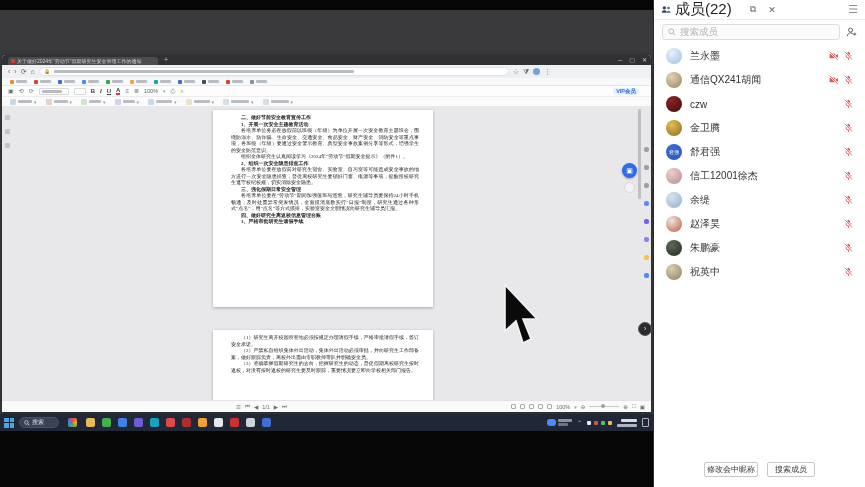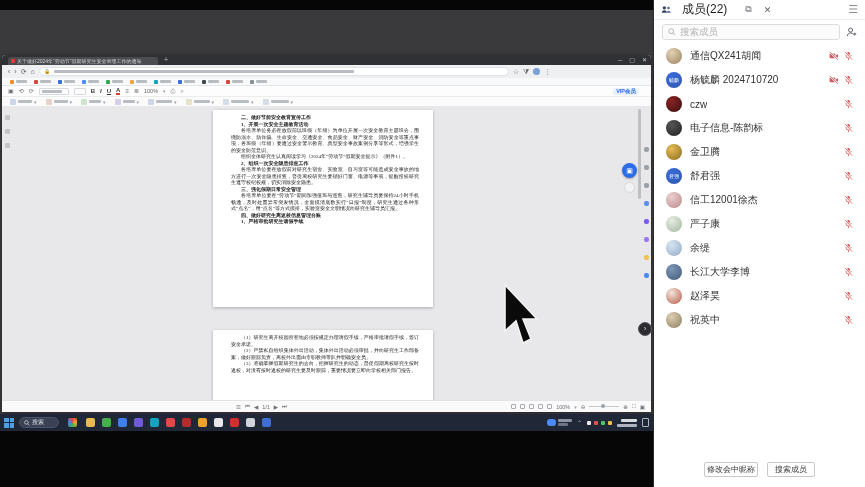--- a/index.html
+++ b/index.html
@@ -82,21 +82,21 @@
 
   
   .cursor{position:absolute;left:503px;top:283px;}
 
   
   .handle{position:absolute;left:638px;top:322px;width:14px;height:14px;border-radius:50%;background:#2c2c30;border:1px solid #56565c;color:#d8d8da;font-size:8px;line-height:12px;text-align:center;}
 
   
   .panel{position:absolute;left:653px;top:0;width:212px;height:487px;background:#fff;border-left:1px solid #2a2a2a;}
   .phead{position:relative;height:20px;border-bottom:1px solid #ededed;display:flex;align-items:center;padding:0 7px;gap:4px;}
-  .ptitle{font-size:12px;color:#1f1f1f;margin-left:7px;}
+  .ptitle{font-size:15px;color:#1f1f1f;}
   .phic{font-size:9px;color:#5f6368;}
   .popout{margin-left:14px;}
   .closex{margin-left:8px;}
   .burger{margin-left:auto;font-size:11px;color:#8a8d91;}
   .psearch{position:relative;height:24px;display:flex;align-items:center;padding:0 8px;gap:6px;}
   .sinput{flex:1;height:16px;background:#fbfbfb;border:1px solid #dcdcdc;border-radius:3px;display:flex;align-items:center;gap:4px;padding:0 5px;}
   .sph{font-size:9.5px;color:#b3b3b5;}
   .mlist{position:absolute;left:0;top:44px;width:212px;height:410px;overflow:hidden;}
   .mrow{position:relative;height:24px;display:flex;align-items:center;padding-left:12px;}
   .avatar{width:16px;height:16px;border-radius:50%;flex:none;display:flex;align-items:center;justify-content:center;color:#fff;font-size:5px;line-height:5px;text-align:center;}
@@ -413,43 +413,43 @@
       </div>
       <svg width="11" height="10" viewBox="0 0 12 11">
         <circle cx="5" cy="3.4" r="2.2" fill="none" stroke="#5f6368" stroke-width="1.1"></circle>
         <path d="M1.4 10c.3-2.4 1.8-3.5 3.6-3.5 1.3 0 2.4.5 3.1 1.5" fill="none" stroke="#5f6368" stroke-width="1.1"></path>
         <path d="M9.6 6.2v3.2M8 7.8h3.2" stroke="#5f6368" stroke-width="1.1"></path>
       </svg>
     </div>
 
     <div class="mlist">
         <div class="mrow">
-          <div class="avatar" style="background: radial-gradient(circle at 35% 30%, rgb(227, 210, 180), rgb(154, 131, 95));"></div>
-          <span class="mname">通信QX241胡闻</span>
+          <div class="avatar" style="background: radial-gradient(circle at 35% 30%, rgb(233, 242, 251), rgb(157, 190, 222));"></div>
+          <span class="mname">兰永墨</span>
           <span class="micons">
             <svg width="10" height="10" viewBox="0 0 13 13">
               <rect x="0.8" y="3.4" width="7.4" height="6" rx="1.2" fill="#d65757"></rect>
               <path d="M8.6 5.8 11.8 4.1v4.6L8.6 7z" fill="#d65757"></path>
               <path d="M1.4 1.6l10 9.6" stroke="#fff" stroke-width="2.4" stroke-linecap="round"></path>
               <path d="M1.4 1.6l10 9.6" stroke="#d65757" stroke-width="1.1" stroke-linecap="round"></path>
             </svg>
             <svg width="9" height="10" viewBox="0 0 12 13">
               <rect x="4.3" y="1.2" width="3.4" height="5.6" rx="1.7" fill="#d65757"></rect>
               <g fill="none" stroke="#d65757" stroke-width="1.1" stroke-linecap="round">
                 <path d="M2.6 5.8a3.4 3.4 0 0 0 6.8 0"></path>
                 <path d="M6 9.6v1.8"></path>
               </g>
               <path d="M1.6 1.2l8.8 9.6" stroke="#fff" stroke-width="2.4" stroke-linecap="round"></path>
               <path d="M1.6 1.2l8.8 9.6" stroke="#d65757" stroke-width="1.1" stroke-linecap="round"></path>
             </svg>
           </span>
         </div>
         <div class="mrow">
-          <div class="avatar" style="background: radial-gradient(circle at 35% 30%, rgb(58, 107, 214), rgb(47, 87, 181));">毓麟</div>
-          <span class="mname">杨毓麟 2024710720</span>
+          <div class="avatar" style="background: radial-gradient(circle at 35% 30%, rgb(227, 210, 180), rgb(154, 131, 95));"></div>
+          <span class="mname">通信QX241胡闻</span>
           <span class="micons">
             <svg width="10" height="10" viewBox="0 0 13 13">
               <rect x="0.8" y="3.4" width="7.4" height="6" rx="1.2" fill="#d65757"></rect>
               <path d="M8.6 5.8 11.8 4.1v4.6L8.6 7z" fill="#d65757"></path>
               <path d="M1.4 1.6l10 9.6" stroke="#fff" stroke-width="2.4" stroke-linecap="round"></path>
               <path d="M1.4 1.6l10 9.6" stroke="#d65757" stroke-width="1.1" stroke-linecap="round"></path>
             </svg>
             <svg width="9" height="10" viewBox="0 0 12 13">
               <rect x="4.3" y="1.2" width="3.4" height="5.6" rx="1.7" fill="#d65757"></rect>
               <g fill="none" stroke="#d65757" stroke-width="1.1" stroke-linecap="round">
@@ -470,35 +470,20 @@
               <g fill="none" stroke="#d65757" stroke-width="1.1" stroke-linecap="round">
                 <path d="M2.6 5.8a3.4 3.4 0 0 0 6.8 0"></path>
                 <path d="M6 9.6v1.8"></path>
               </g>
               <path d="M1.6 1.2l8.8 9.6" stroke="#fff" stroke-width="2.4" stroke-linecap="round"></path>
               <path d="M1.6 1.2l8.8 9.6" stroke="#d65757" stroke-width="1.1" stroke-linecap="round"></path>
             </svg>
           </span>
         </div>
         <div class="mrow">
-          <div class="avatar" style="background: radial-gradient(circle at 35% 30%, rgb(85, 85, 85), rgb(34, 34, 34));"></div>
-          <span class="mname">电子信息-陈韵标</span>
-          <span class="micons">
-            <svg width="9" height="10" viewBox="0 0 12 13">
-              <rect x="4.3" y="1.2" width="3.4" height="5.6" rx="1.7" fill="#d65757"></rect>
-              <g fill="none" stroke="#d65757" stroke-width="1.1" stroke-linecap="round">
-                <path d="M2.6 5.8a3.4 3.4 0 0 0 6.8 0"></path>
-                <path d="M6 9.6v1.8"></path>
-              </g>
-              <path d="M1.6 1.2l8.8 9.6" stroke="#fff" stroke-width="2.4" stroke-linecap="round"></path>
-              <path d="M1.6 1.2l8.8 9.6" stroke="#d65757" stroke-width="1.1" stroke-linecap="round"></path>
-            </svg>
-          </span>
-        </div>
-        <div class="mrow">
           <div class="avatar" style="background: radial-gradient(circle at 35% 30%, rgb(229, 189, 85), rgb(138, 106, 32));"></div>
           <span class="mname">金卫腾</span>
           <span class="micons">
             <svg width="9" height="10" viewBox="0 0 12 13">
               <rect x="4.3" y="1.2" width="3.4" height="5.6" rx="1.7" fill="#d65757"></rect>
               <g fill="none" stroke="#d65757" stroke-width="1.1" stroke-linecap="round">
                 <path d="M2.6 5.8a3.4 3.4 0 0 0 6.8 0"></path>
                 <path d="M6 9.6v1.8"></path>
               </g>
               <path d="M1.6 1.2l8.8 9.6" stroke="#fff" stroke-width="2.4" stroke-linecap="round"></path>
@@ -530,67 +515,52 @@
               <g fill="none" stroke="#d65757" stroke-width="1.1" stroke-linecap="round">
                 <path d="M2.6 5.8a3.4 3.4 0 0 0 6.8 0"></path>
                 <path d="M6 9.6v1.8"></path>
               </g>
               <path d="M1.6 1.2l8.8 9.6" stroke="#fff" stroke-width="2.4" stroke-linecap="round"></path>
               <path d="M1.6 1.2l8.8 9.6" stroke="#d65757" stroke-width="1.1" stroke-linecap="round"></path>
             </svg>
           </span>
         </div>
         <div class="mrow">
-          <div class="avatar" style="background: radial-gradient(circle at 35% 30%, rgb(230, 236, 226), rgb(163, 182, 158));"></div>
-          <span class="mname">严子康</span>
-          <span class="micons">
-            <svg width="9" height="10" viewBox="0 0 12 13">
-              <rect x="4.3" y="1.2" width="3.4" height="5.6" rx="1.7" fill="#d65757"></rect>
-              <g fill="none" stroke="#d65757" stroke-width="1.1" stroke-linecap="round">
-                <path d="M2.6 5.8a3.4 3.4 0 0 0 6.8 0"></path>
-                <path d="M6 9.6v1.8"></path>
-              </g>
-              <path d="M1.6 1.2l8.8 9.6" stroke="#fff" stroke-width="2.4" stroke-linecap="round"></path>
-              <path d="M1.6 1.2l8.8 9.6" stroke="#d65757" stroke-width="1.1" stroke-linecap="round"></path>
-            </svg>
-          </span>
-        </div>
-        <div class="mrow">
           <div class="avatar" style="background: radial-gradient(circle at 35% 30%, rgb(214, 228, 240), rgb(147, 172, 202));"></div>
           <span class="mname">余缇</span>
           <span class="micons">
             <svg width="9" height="10" viewBox="0 0 12 13">
               <rect x="4.3" y="1.2" width="3.4" height="5.6" rx="1.7" fill="#d65757"></rect>
               <g fill="none" stroke="#d65757" stroke-width="1.1" stroke-linecap="round">
                 <path d="M2.6 5.8a3.4 3.4 0 0 0 6.8 0"></path>
                 <path d="M6 9.6v1.8"></path>
               </g>
               <path d="M1.6 1.2l8.8 9.6" stroke="#fff" stroke-width="2.4" stroke-linecap="round"></path>
               <path d="M1.6 1.2l8.8 9.6" stroke="#d65757" stroke-width="1.1" stroke-linecap="round"></path>
             </svg>
           </span>
         </div>
         <div class="mrow">
-          <div class="avatar" style="background: radial-gradient(circle at 35% 30%, rgb(126, 151, 181), rgb(65, 89, 122));"></div>
-          <span class="mname">长江大学李博</span>
-          <span class="micons">
-            <svg width="9" height="10" viewBox="0 0 12 13">
-              <rect x="4.3" y="1.2" width="3.4" height="5.6" rx="1.7" fill="#d65757"></rect>
-              <g fill="none" stroke="#d65757" stroke-width="1.1" stroke-linecap="round">
-                <path d="M2.6 5.8a3.4 3.4 0 0 0 6.8 0"></path>
-                <path d="M6 9.6v1.8"></path>
-              </g>
-              <path d="M1.6 1.2l8.8 9.6" stroke="#fff" stroke-width="2.4" stroke-linecap="round"></path>
-              <path d="M1.6 1.2l8.8 9.6" stroke="#d65757" stroke-width="1.1" stroke-linecap="round"></path>
-            </svg>
-          </span>
-        </div>
-        <div class="mrow">
           <div class="avatar" style="background: radial-gradient(circle at 35% 30%, rgb(239, 230, 218), rgb(187, 90, 71));"></div>
           <span class="mname">赵泽昊</span>
+          <span class="micons">
+            <svg width="9" height="10" viewBox="0 0 12 13">
+              <rect x="4.3" y="1.2" width="3.4" height="5.6" rx="1.7" fill="#d65757"></rect>
+              <g fill="none" stroke="#d65757" stroke-width="1.1" stroke-linecap="round">
+                <path d="M2.6 5.8a3.4 3.4 0 0 0 6.8 0"></path>
+                <path d="M6 9.6v1.8"></path>
+              </g>
+              <path d="M1.6 1.2l8.8 9.6" stroke="#fff" stroke-width="2.4" stroke-linecap="round"></path>
+              <path d="M1.6 1.2l8.8 9.6" stroke="#d65757" stroke-width="1.1" stroke-linecap="round"></path>
+            </svg>
+          </span>
+        </div>
+        <div class="mrow">
+          <div class="avatar" style="background: radial-gradient(circle at 35% 30%, rgb(93, 106, 87), rgb(36, 43, 32));"></div>
+          <span class="mname">朱鹏豪</span>
           <span class="micons">
             <svg width="9" height="10" viewBox="0 0 12 13">
               <rect x="4.3" y="1.2" width="3.4" height="5.6" rx="1.7" fill="#d65757"></rect>
               <g fill="none" stroke="#d65757" stroke-width="1.1" stroke-linecap="round">
                 <path d="M2.6 5.8a3.4 3.4 0 0 0 6.8 0"></path>
                 <path d="M6 9.6v1.8"></path>
               </g>
               <path d="M1.6 1.2l8.8 9.6" stroke="#fff" stroke-width="2.4" stroke-linecap="round"></path>
               <path d="M1.6 1.2l8.8 9.6" stroke="#d65757" stroke-width="1.1" stroke-linecap="round"></path>
             </svg>

